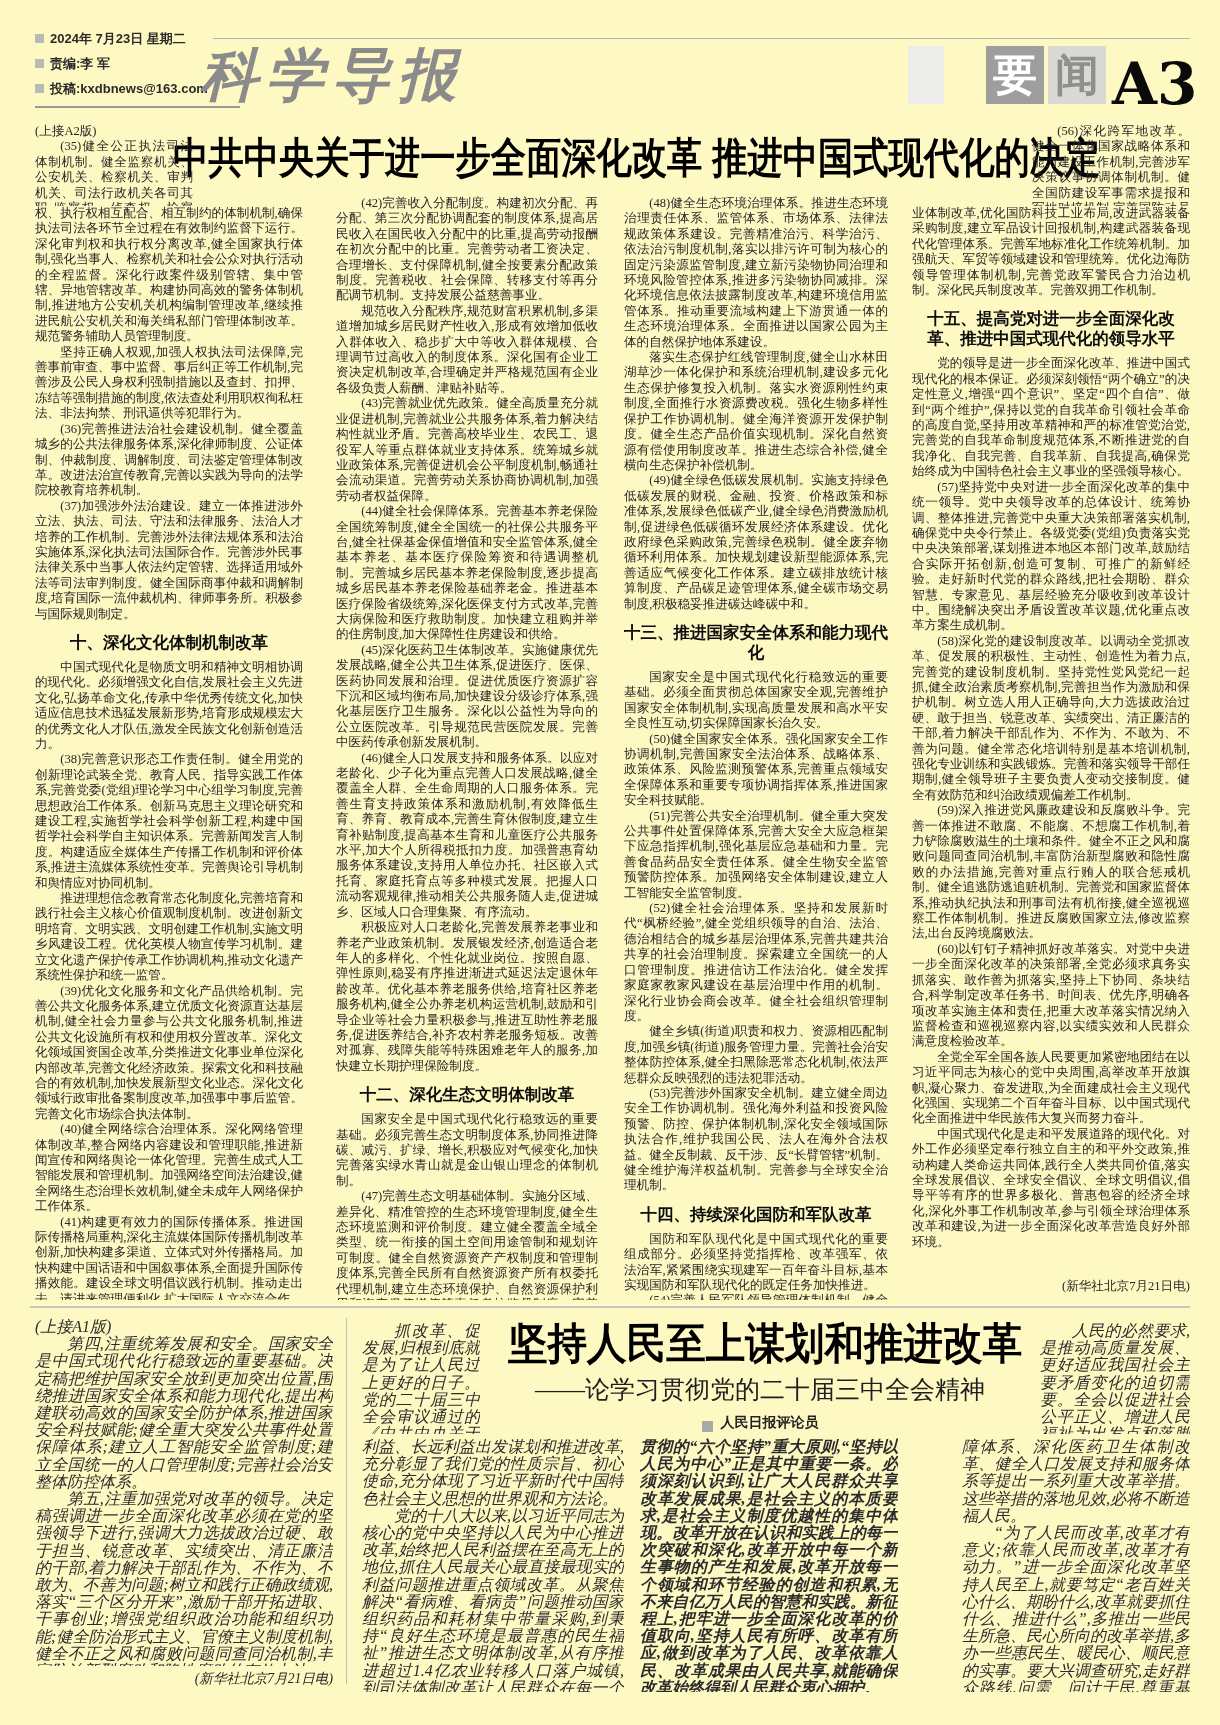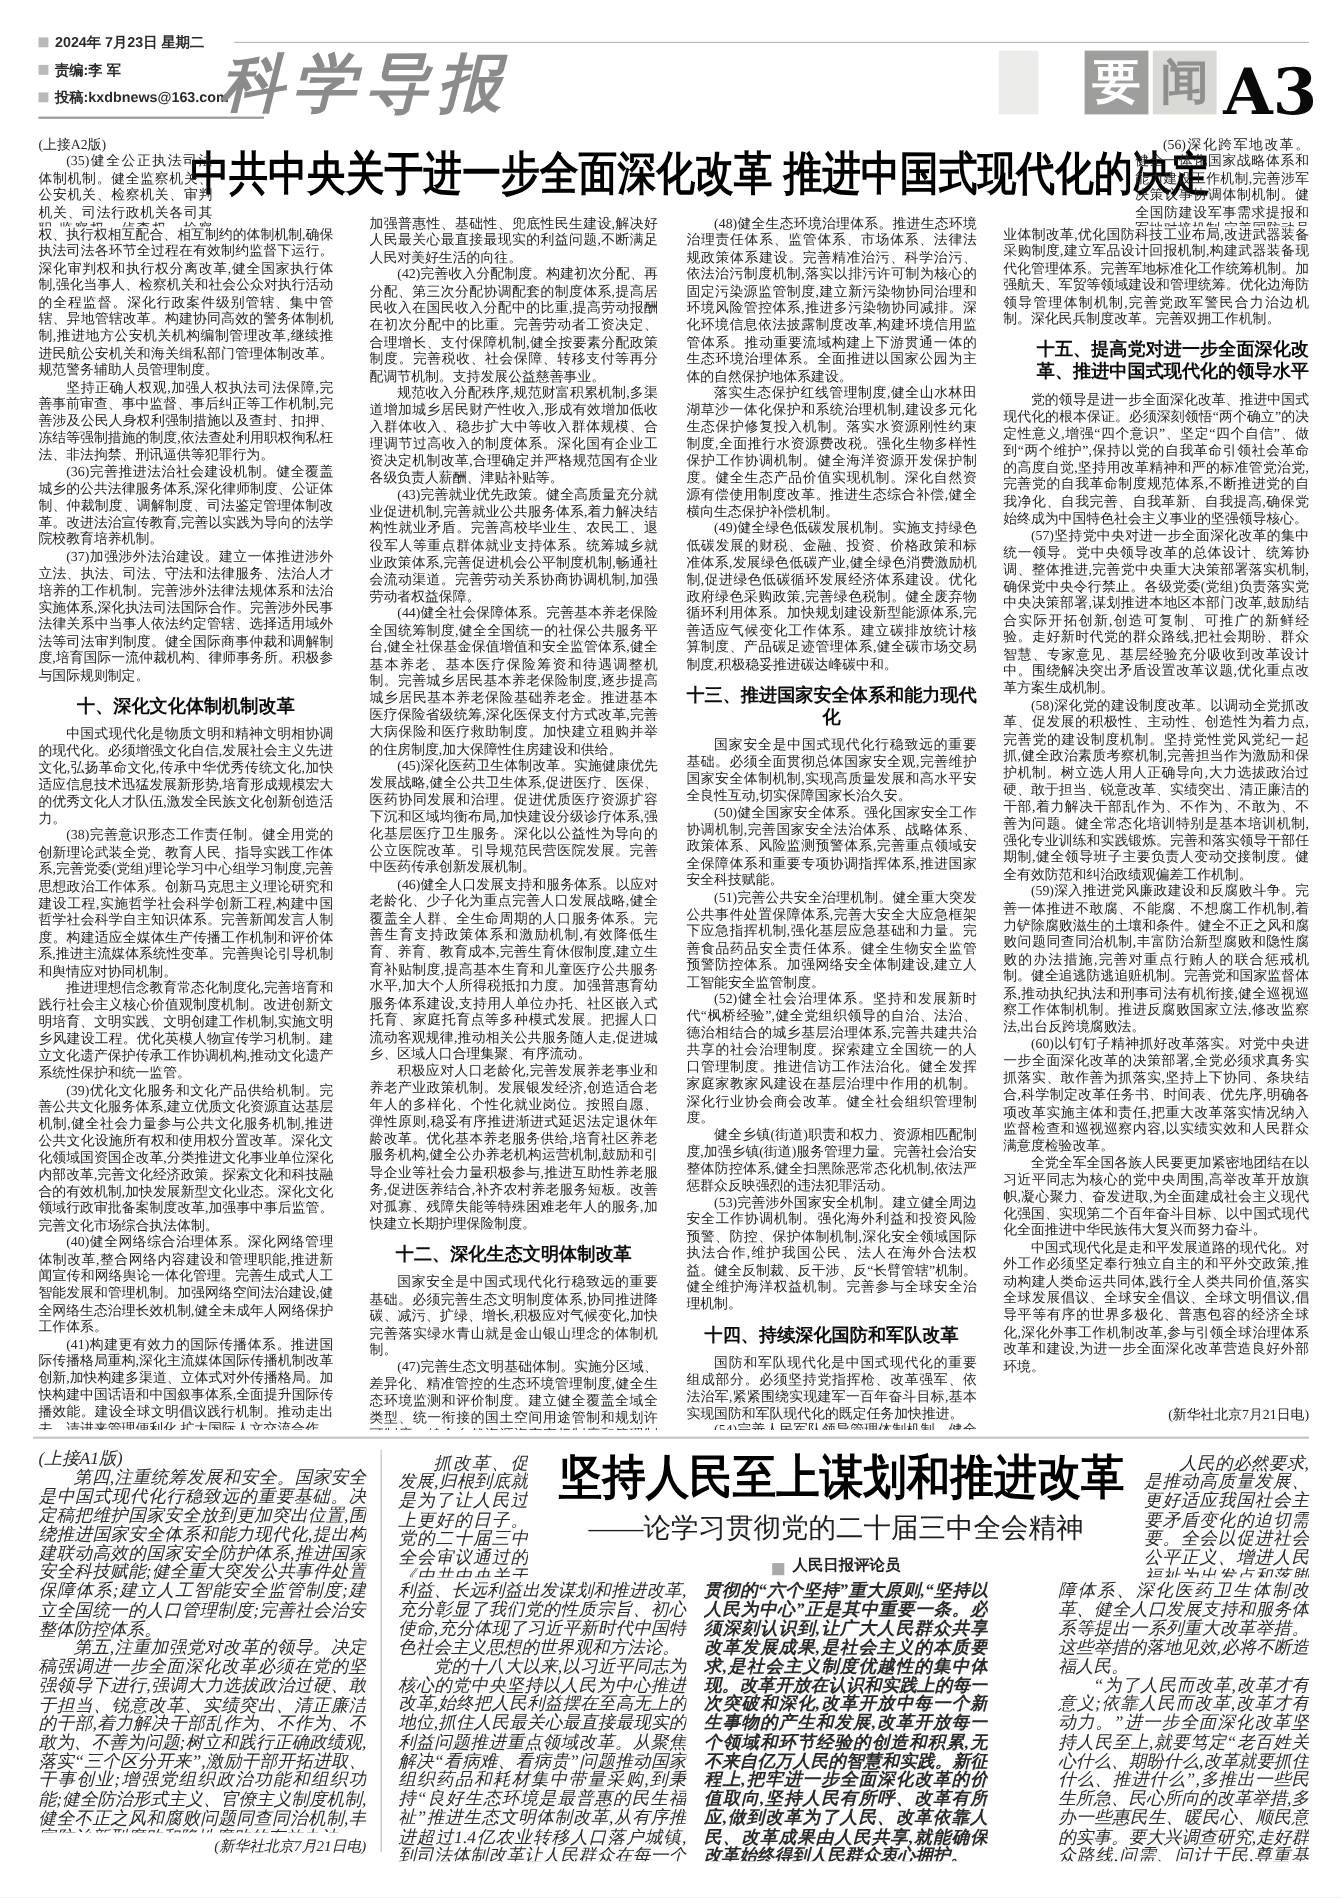--- a/index.html
+++ b/index.html
@@ -1,16 +1,16 @@
 <!DOCTYPE html>
 <html><head>
 <meta charset="utf-8">
 <style>
   html,body{margin:0;padding:0;background:#e9e8e4;}
-  .page{position:relative;width:1220px;height:1725px;margin:0 auto;background:#ffffff;
+  .page{position:relative;width:1220px;height:1725px;margin:0 auto;background:#fef9c3;
         font-family:"Liberation Serif",serif;color:#262626;overflow:hidden;}
   .abs{position:absolute;}
   
   .hd-left{left:35px;top:26px;width:205px;border-bottom:2px solid #9a9a9a;padding-bottom:5px;}
   .hd-row{display:flex;align-items:center;height:25px;font-family:"Liberation Sans",sans-serif;
           font-size:13px;font-weight:bold;color:#2a2a2a;white-space:nowrap;}
   .sq{display:inline-block;width:9px;height:9px;background:#b9b9b9;margin-right:6px;flex:0 0 auto;}
   .hd-line{left:213px;top:38px;width:977px;height:1px;background:#b3b3b1;}
   .masthead{left:200px;top:40px;width:280px;height:72px;font-family:"DejaVu Serif",serif;
             font-style:italic;font-weight:bold;font-size:58px;line-height:70px;color:#8b8b8b;
@@ -25,21 +25,21 @@
   
   .headline{left:90px;top:118px;width:1040px;height:80px;line-height:80px;text-align:center;
             font-family:"Liberation Sans",sans-serif;font-weight:900;font-size:42px;color:#000;
             white-space:nowrap;letter-spacing:0px;transform:scaleX(.84);transform-origin:50% 50%;}
   .colx{font-size:12.6px;line-height:15.4px;text-align:justify;overflow:hidden;}
   .colx p{margin:0;}
   .colx p.p-ind{text-indent:2em;}
   .colx p.p-cont{text-indent:0;}
   .colx p.sec-h{font-family:"Liberation Sans",sans-serif;font-weight:bold;font-size:16.5px;
                 line-height:20px;text-align:center;text-indent:0;margin:10px 0 8px;color:#0d0d0d;}
-  .colx p.sec-h.left{text-align:right;}
+  .colx p.sec-h.left{text-align:center;}
   .c1t{left:35px;top:124px;width:158px;height:82px;}
   .c1{left:35px;top:206px;width:268px;height:1094px;}
   .c2{left:336px;top:196px;width:262px;height:1104px;}
   .c3{left:624px;top:196px;width:264px;height:1104px;}
   .c4t{left:1032px;top:124px;width:158px;height:82px;}
   .c4{left:912px;top:206px;width:278px;height:1064px;}
   .c4sign{left:912px;top:1278px;width:278px;font-size:12.6px;text-align:right;}
   .midrule{left:30px;top:1306px;width:1160px;height:2px;background:#c6c6c3;}
   
   .kai{font-style:italic;font-size:16px;line-height:17.2px;text-align:justify;color:#2b2b2b;overflow:hidden;}
@@ -103,21 +103,20 @@
       <p class="p-ind">(37)加强涉外法治建设。建立一体推进涉外立法、执法、司法、守法和法律服务、法治人才培养的工作机制。完善涉外法律法规体系和法治实施体系,深化执法司法国际合作。完善涉外民事法律关系中当事人依法约定管辖、选择适用域外法等司法审判制度。健全国际商事仲裁和调解制度,培育国际一流仲裁机构、律师事务所。积极参与国际规则制定。</p>
       <p class="sec-h">十、深化文化体制机制改革</p>
       <p class="p-ind">中国式现代化是物质文明和精神文明相协调的现代化。必须增强文化自信,发展社会主义先进文化,弘扬革命文化,传承中华优秀传统文化,加快适应信息技术迅猛发展新形势,培育形成规模宏大的优秀文化人才队伍,激发全民族文化创新创造活力。</p>
       <p class="p-ind">(38)完善意识形态工作责任制。健全用党的创新理论武装全党、教育人民、指导实践工作体系,完善党委(党组)理论学习中心组学习制度,完善思想政治工作体系。创新马克思主义理论研究和建设工程,实施哲学社会科学创新工程,构建中国哲学社会科学自主知识体系。完善新闻发言人制度。构建适应全媒体生产传播工作机制和评价体系,推进主流媒体系统性变革。完善舆论引导机制和舆情应对协同机制。</p>
       <p class="p-ind">推进理想信念教育常态化制度化,完善培育和践行社会主义核心价值观制度机制。改进创新文明培育、文明实践、文明创建工作机制,实施文明乡风建设工程。优化英模人物宣传学习机制。建立文化遗产保护传承工作协调机构,推动文化遗产系统性保护和统一监管。</p>
       <p class="p-ind">(39)优化文化服务和文化产品供给机制。完善公共文化服务体系,建立优质文化资源直达基层机制,健全社会力量参与公共文化服务机制,推进公共文化设施所有权和使用权分置改革。深化文化领域国资国企改革,分类推进文化事业单位深化内部改革,完善文化经济政策。探索文化和科技融合的有效机制,加快发展新型文化业态。深化文化领域行政审批备案制度改革,加强事中事后监管。完善文化市场综合执法体制。</p>
       <p class="p-ind">(40)健全网络综合治理体系。深化网络管理体制改革,整合网络内容建设和管理职能,推进新闻宣传和网络舆论一体化管理。完善生成式人工智能发展和管理机制。加强网络空间法治建设,健全网络生态治理长效机制,健全未成年人网络保护工作体系。</p>
       <p class="p-ind">(41)构建更有效力的国际传播体系。推进国际传播格局重构,深化主流媒体国际传播机制改革创新,加快构建多渠道、立体式对外传播格局。加快构建中国话语和中国叙事体系,全面提升国际传播效能。建设全球文明倡议践行机制。推动走出去、请进来管理便利化,扩大国际人文交流合作。</p>
     </div>
   <div class="abs colx c2">
-      <p class="p-cont">加强普惠性、基础性、兜底性民生建设,解决好人民最关心最直接最现实的利益问题,不断满足人民对美好生活的向往。</p>
       <p class="p-ind">(42)完善收入分配制度。构建初次分配、再分配、第三次分配协调配套的制度体系,提高居民收入在国民收入分配中的比重,提高劳动报酬在初次分配中的比重。完善劳动者工资决定、合理增长、支付保障机制,健全按要素分配政策制度。完善税收、社会保障、转移支付等再分配调节机制。支持发展公益慈善事业。</p>
       <p class="p-ind">规范收入分配秩序,规范财富积累机制,多渠道增加城乡居民财产性收入,形成有效增加低收入群体收入、稳步扩大中等收入群体规模、合理调节过高收入的制度体系。深化国有企业工资决定机制改革,合理确定并严格规范国有企业各级负责人薪酬、津贴补贴等。</p>
       <p class="p-ind">(43)完善就业优先政策。健全高质量充分就业促进机制,完善就业公共服务体系,着力解决结构性就业矛盾。完善高校毕业生、农民工、退役军人等重点群体就业支持体系。统筹城乡就业政策体系,完善促进机会公平制度机制,畅通社会流动渠道。完善劳动关系协商协调机制,加强劳动者权益保障。</p>
       <p class="p-ind">(44)健全社会保障体系。完善基本养老保险全国统筹制度,健全全国统一的社保公共服务平台,健全社保基金保值增值和安全监管体系,健全基本养老、基本医疗保险筹资和待遇调整机制。完善城乡居民基本养老保险制度,逐步提高城乡居民基本养老保险基础养老金。推进基本医疗保险省级统筹,深化医保支付方式改革,完善大病保险和医疗救助制度。加快建立租购并举的住房制度,加大保障性住房建设和供给。</p>
       <p class="p-ind">(45)深化医药卫生体制改革。实施健康优先发展战略,健全公共卫生体系,促进医疗、医保、医药协同发展和治理。促进优质医疗资源扩容下沉和区域均衡布局,加快建设分级诊疗体系,强化基层医疗卫生服务。深化以公益性为导向的公立医院改革。引导规范民营医院发展。完善中医药传承创新发展机制。</p>
       <p class="p-ind">(46)健全人口发展支持和服务体系。以应对老龄化、少子化为重点完善人口发展战略,健全覆盖全人群、全生命周期的人口服务体系。完善生育支持政策体系和激励机制,有效降低生育、养育、教育成本,完善生育休假制度,建立生育补贴制度,提高基本生育和儿童医疗公共服务水平,加大个人所得税抵扣力度。加强普惠育幼服务体系建设,支持用人单位办托、社区嵌入式托育、家庭托育点等多种模式发展。把握人口流动客观规律,推动相关公共服务随人走,促进城乡、区域人口合理集聚、有序流动。</p>
       <p class="p-ind">积极应对人口老龄化,完善发展养老事业和养老产业政策机制。发展银发经济,创造适合老年人的多样化、个性化就业岗位。按照自愿、弹性原则,稳妥有序推进渐进式延迟法定退休年龄改革。优化基本养老服务供给,培育社区养老服务机构,健全公办养老机构运营机制,鼓励和引导企业等社会力量积极参与,推进互助性养老服务,促进医养结合,补齐农村养老服务短板。改善对孤寡、残障失能等特殊困难老年人的服务,加快建立长期护理保险制度。</p>
       <p class="sec-h">十二、深化生态文明体制改革</p>
       <p class="p-ind">国家安全是中国式现代化行稳致远的重要基础。必须完善生态文明制度体系,协同推进降碳、减污、扩绿、增长,积极应对气候变化,加快完善落实绿水青山就是金山银山理念的体制机制。</p>
       <p class="p-ind">(47)完善生态文明基础体制。实施分区域、差异化、精准管控的生态环境管理制度,健全生态环境监测和评价制度。建立健全覆盖全域全类型、统一衔接的国土空间用途管制和规划许可制度。健全自然资源资产产权制度和管理制度体系,完善全民所有自然资源资产所有权委托代理机制,建立生态环境保护、自然资源保护利用和资产保值增值等责任考核监督制度。完善国家生态安全工作协调机制。编纂生态环境法典。</p>

